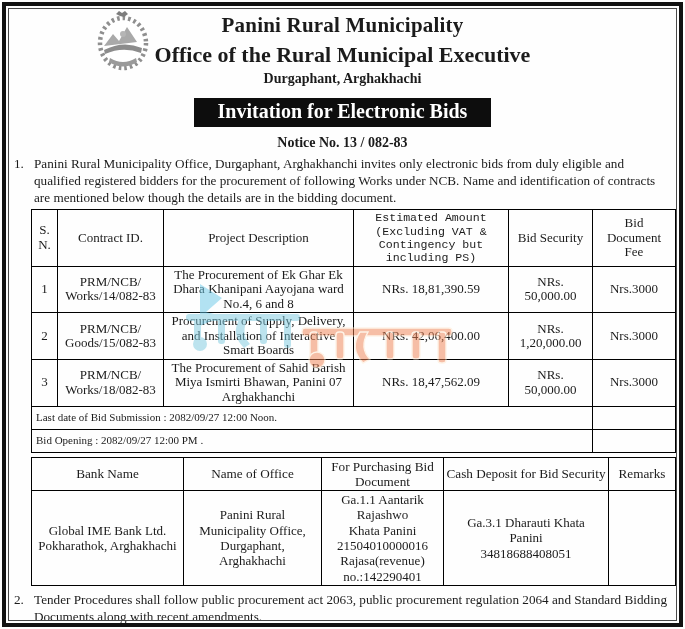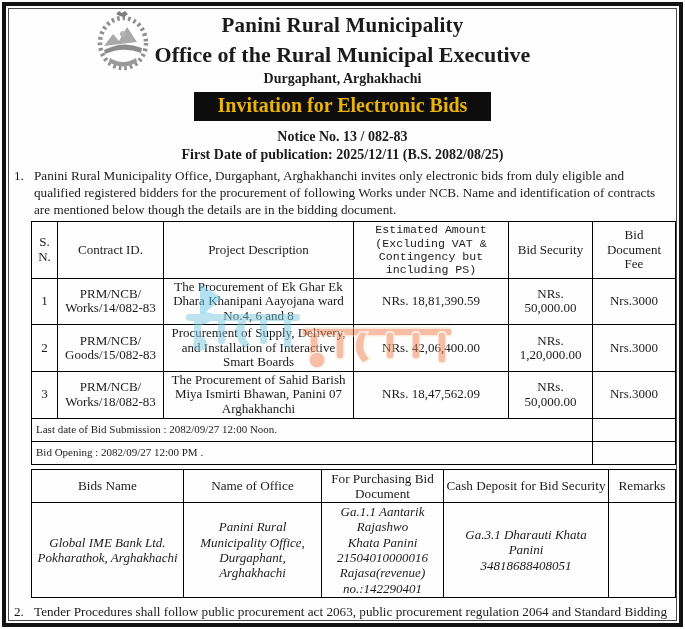--- a/index.html
+++ b/index.html
@@ -6,21 +6,21 @@
   body{width:685px;height:629px;overflow:hidden;font-family:"Liberation Serif",serif;color:#1b1b1b;}
   .page{position:relative;margin:2px;width:673px;height:617px;border:4px solid #121212;overflow:hidden;background:#fefefe;}
   .page::after{content:"";position:absolute;inset:2px;border:1px solid #4a4a4a;pointer-events:none;}
 
   
   .hdr{text-align:center;padding-top:7px;position:relative;}
   .emblem{position:absolute;left:90px;top:4px;width:54px;height:62px;}
   .muni{font-size:21px;font-weight:bold;letter-spacing:.2px;}
   .office{font-size:22px;font-weight:bold;margin-top:4px;}
   .addr{font-size:14px;font-weight:bold;margin-top:3px;}
-  .banner{display:inline-block;margin-top:5px;background:#0d0d0d;color:#eab308;font-size:20px;font-weight:bold;padding:2px 24px 4px;}
+  .banner{display:inline-block;margin-top:11px;background:#0d0d0d;color:#ffffff;font-size:20px;font-weight:bold;padding:2px 24px 4px;}
   .notice{font-size:14px;font-weight:bold;margin-top:8px;}
   .pub{font-size:14px;font-weight:bold;margin-top:2px;}
 
   
   .para{display:flex;margin:5px 6px 3px 4px;font-size:13.2px;line-height:1.27;}
   .para .num{flex:0 0 20px;text-align:left;padding-left:4px;font-weight:normal;}
   .para .txt{flex:1;}
 
   
   table{border-collapse:collapse;table-layout:fixed;margin-left:25px;width:644px;font-size:13px;}
@@ -29,21 +29,21 @@
   .pl{white-space:pre-line;}
   .hrow th{height:48px;}
   .esthdr{font-size:11.6px;line-height:1.15;font-family:Liberation Mono, monospace;}
   .r1 td{height:43px;}
   .r2 td{height:40px;}
   .r3 td{height:37px;}
   .spanrow td{height:20px;}
   .spanrow .lbl{text-align:left;padding-left:4px;font-size:11px;}
   .banktbl{margin-top:4px;}
   .banktbl th{height:30px;font-size:13.2px;line-height:1.15;}
-  .bankrow td{height:64px;font-size:13px;line-height:1.18;font-style:italic;}
+  .bankrow td{height:64px;font-size:13px;line-height:1.18;}
   .smallcell{font-size:10.8px;line-height:1.25;}
 
   
   .wm{position:absolute;left:178px;top:276px;width:286px;height:102px;opacity:.5;pointer-events:none;}
 </style>
 </head>
 <body>
 
 <div class="page">
 
@@ -79,21 +79,20 @@
       <path d="M8 36 l9-12 6 7 8-14 10 15 z" fill="#a9a9a9"></path>
       <path d="M8 40 q19 -10 38 -2 l-1 5 q-18 -7 -36 1 z" fill="#8c8c8c"></path>
       <path d="M14 48 q13 8 26 0 l1 4 q-14 9 -28 0 z" fill="#9a9a9a"></path>
       <circle cx="27" cy="24" r="3" fill="#b5b5b5"></circle>
     </svg>
     <div class="muni">Panini Rural Municipality</div>
     <div class="office">Office of the Rural Municipal Executive</div>
     <div class="addr">Durgaphant, Arghakhachi</div>
     <div><span class="banner">Invitation for Electronic Bids</span></div>
     <div class="notice">Notice No. 13 / 082-83</div>
-    <div class="pub">First Date of publication: 2025/12/11 (B.S. 2082/08/25)</div>
   </div>
 
   <div class="para">
     <span class="num">1.</span>
     <span class="txt">Panini Rural Municipality Office, Durgaphant, Arghakhanchi invites only electronic bids from duly eligible and qualified registered bidders for the procurement of following Works under NCB. Name and identification of contracts are mentioned below though the details are in the bidding document.</span>
   </div>
 
   <table>
     <colgroup>
       <col style="width:26px">
@@ -159,21 +158,21 @@
   <table class="banktbl">
     <colgroup>
       <col style="width:152px">
         <col style="width:138px">
         <col style="width:122px">
       <col style="width:165px">
         <col style="width:67px">
     </colgroup>
     <tbody>
         <tr>
-      <th>Bids Name</th>
+      <th>Bank Name</th>
       <th>Name of Office</th>
       <th>For Purchasing Bid Document</th>
       <th>Cash Deposit for Bid Security</th>
       <th>Remarks</th>
     </tr>
     <tr class="bankrow">
       <td class="pl">Global IME Bank Ltd.
 Pokharathok, Arghakhachi</td>
       <td class="pl">Panini Rural
 Municipality Office,

